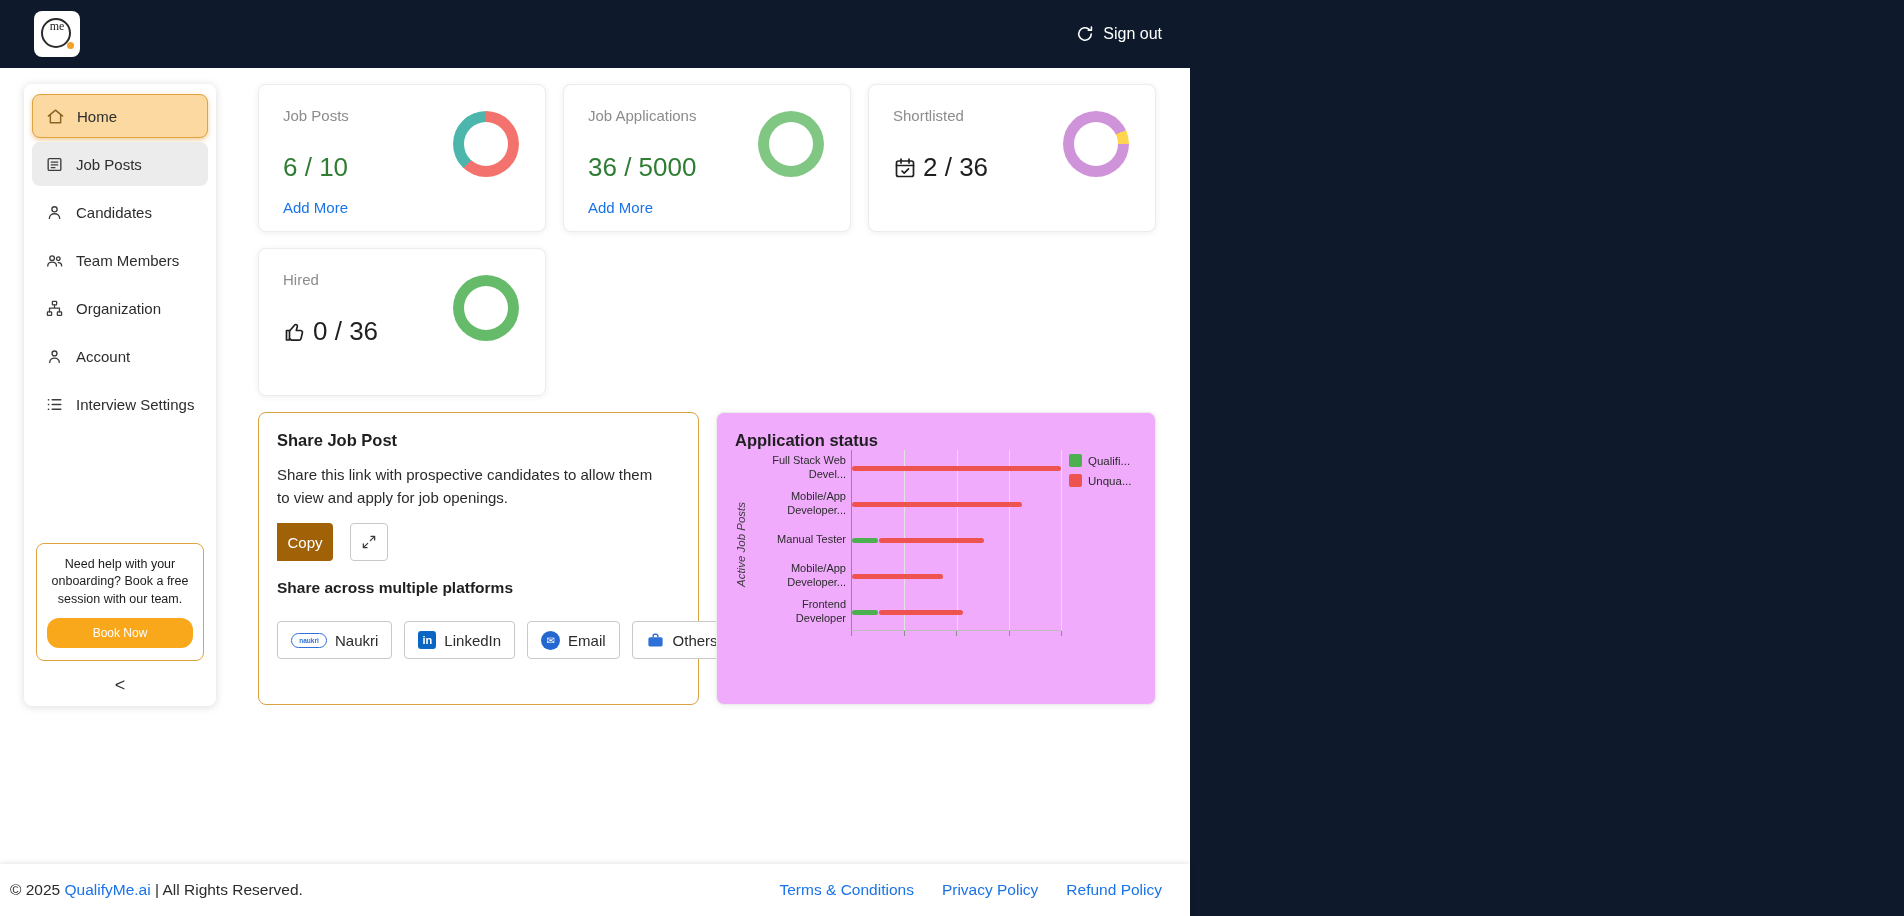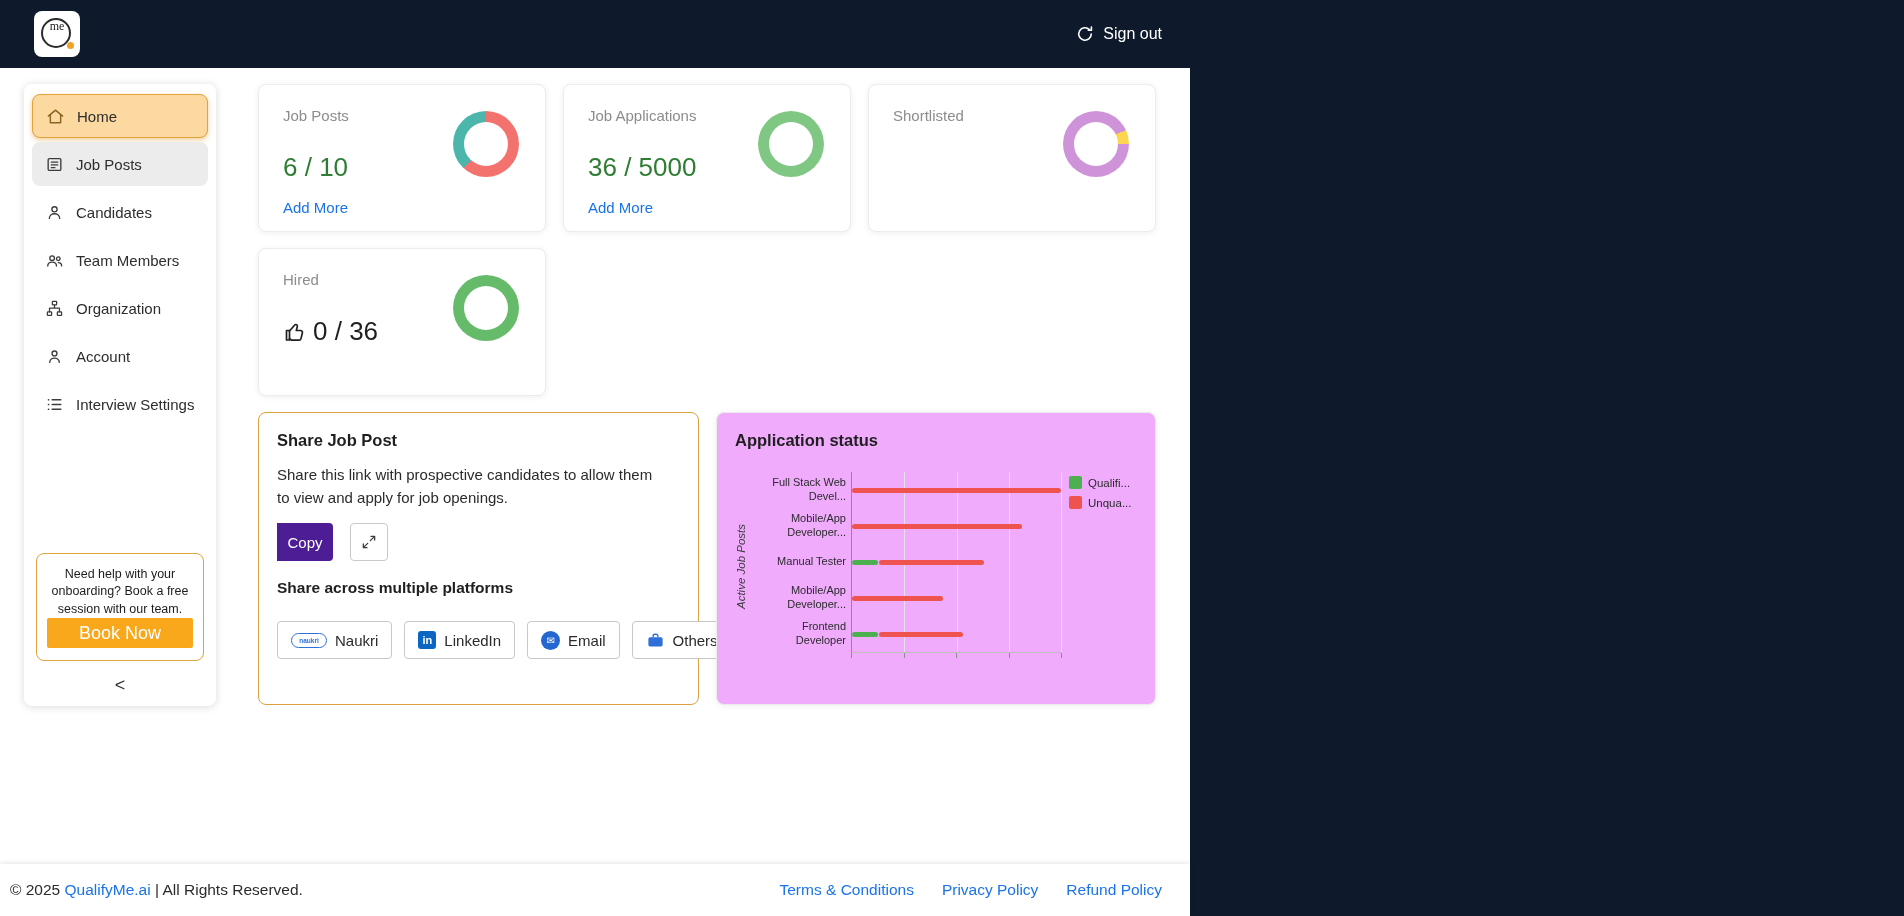--- a/index.html
+++ b/index.html
@@ -18,21 +18,21 @@
   .content { flex:1 1 auto; display:flex; padding:16px 34px 0 24px; align-items:flex-start; }
 
   
   .sidebar { width:192px; height:622px; background:#fff; border-radius:8px; box-shadow:0 1px 8px rgba(0,0,0,0.15); display:flex; flex-direction:column; padding:8px 0 10px 0; flex:0 0 auto; }
   .side-item { display:flex; align-items:center; gap:12px; height:44px; margin:2px 8px; padding:0 12px; border-radius:8px; font-size:15px; color:#2d2d2d; cursor:pointer; }
   .side-item .icn { width:20px; height:20px; display:flex; align-items:center; justify-content:center; }
   .side-item.active { background:#fbd9a0; border:1px solid #e2a23d; box-shadow:0 2px 5px rgba(226,162,61,0.55); }
   .side-item.grayed { background:#ececec; }
   .side-spacer { flex:1 1 auto; }
   .help-box { margin:0 12px; border:1px solid #e2a23d; border-radius:8px; padding:12px 10px 12px 10px; text-align:center; font-size:12.5px; line-height:1.4; color:#1c1c1c; }
-  .book-btn { width:100%; height:30px; background:#f9a81c; color:#ffffff; border:none; border-radius:2px; font-size:18px; font-family:inherit; cursor:pointer; }
+  .book-btn { margin-top:10px; width:100%; height:30px; background:#f9a81c; color:#ffffff; border:none; border-radius:12px; font-size:12px; font-family:inherit; cursor:pointer; }
   .collapse { text-align:center; margin-top:14px; font-size:18px; color:#2d2d2d; cursor:pointer; user-select:none; }
 
   
   .main { margin-left:42px; width:898px; }
   .stats-row { display:flex; gap:17px; }
   .stat-card { position:relative; width:288px; height:148px; background:#fff; border:1px solid #ececec; border-radius:8px; box-shadow:0 1px 6px rgba(0,0,0,0.07); padding:22px 24px; }
   .stat-title { font-size:15px; color:#8c8c8c; }
   .stat-value { margin-top:28px; font-size:26px; color:#1f1f1f; display:flex; align-items:center; gap:6px; }
   .stat-value.green { color:#2e7d32; }
   .stat-link { margin-top:16px; font-size:15px; color:#1a73e8; cursor:pointer; display:inline-block; }
@@ -40,32 +40,32 @@
   .donut::after { content:""; position:absolute; inset:11px; background:#ffffff; border-radius:50%; }
   .row2 { margin-top:16px; }
 
   
   .bottom-row { display:flex; gap:17px; margin-top:16px; }
   .share-card { width:441px; height:293px; border:1px solid #d9a13f; border-radius:8px; background:#fff; padding:18px 18px; }
   .card-title { font-size:16.5px; font-weight:700; color:#1f1f1f; }
   .share-desc { margin-top:14px; font-size:15px; color:#2b2b2b; line-height:1.5; max-width:385px; }
   .link-row { display:flex; align-items:center; margin-top:14px; }
   .link-input { flex:1 1 auto; height:38px; border:1px solid #b9b9b9; border-right:none; border-radius:4px 0 0 4px; padding:0 11px; font-size:15px; color:#1f1f1f; font-family:inherit; outline:none; }
-  .copy-btn { height:38px; width:56px; background:#4c1d95; border:none; border-radius:0 4px 4px 0; color:#ffffff; font-size:15px; font-family:inherit; cursor:pointer; }
+  .copy-btn { height:38px; width:56px; background:#a16207; border:none; border-radius:0 4px 4px 0; color:#ffffff; font-size:15px; font-family:inherit; cursor:pointer; }
   .expand-btn { height:38px; width:38px; margin-left:17px; background:#fff; border:1px solid #c9c9c9; border-radius:4px; display:flex; align-items:center; justify-content:center; cursor:pointer; flex:0 0 auto; }
   .platforms-heading { margin-top:18px; font-size:15.5px; font-weight:700; color:#1f1f1f; }
   .platform-row { display:flex; gap:12px; margin-top:24px; }
   .platform-btn { height:38px; border:1px solid #c9c9c9; border-radius:4px; background:#fff; display:flex; align-items:center; gap:8px; padding:0 13px; font-size:15px; color:#2b2b2b; cursor:pointer; }
   .naukri-pill { width:36px; height:15px; border:1px solid #2f6fd8; border-radius:8px; display:flex; align-items:center; justify-content:center; font-size:6.5px; font-weight:700; color:#2f6fd8; }
   .li-sq { width:18px; height:18px; background:#0a66c2; border-radius:3px; color:#fff; font-size:11px; font-weight:700; display:flex; align-items:center; justify-content:center; }
   .mail-circ { width:19px; height:19px; background:#2567d1; border-radius:50%; color:#fff; font-size:10px; display:flex; align-items:center; justify-content:center; }
 
   
   .chart-card { width:441px; height:293px; background:#f0abfc; border:1px solid #ececec; border-radius:8px; box-shadow:0 1px 6px rgba(0,0,0,0.07); padding:18px 14px 14px 18px; }
-  .chart-wrap { display:flex; margin-top:22px; }
+  .chart-wrap { display:flex; }
   .ylabel { writing-mode:vertical-rl; transform:rotate(180deg); font-size:11.5px; font-style:italic; color:#3c3c3c; align-self:center; margin-right:2px; flex:0 0 auto; }
   .cat-col { width:102px; flex:0 0 auto; display:flex; flex-direction:column; }
   .cat-label { height:36px; display:flex; align-items:center; justify-content:flex-end; text-align:right; font-size:11px; line-height:1.25; color:#2b2b2b; padding-right:5px; }
   .plot { position:relative; flex:1 1 auto; border-left:1.5px solid #8d8d8d; border-bottom:1px solid #bdbdbd; }
   .gridline { position:absolute; top:0; bottom:0; width:1px; background:#e3e3e3; }
   .bar-row { position:relative; height:36px; display:flex; align-items:center; z-index:1; }
   .bar-seg { height:5px; border-radius:3px; margin-right:1px; flex:0 0 auto; }
   .ticks { position:relative; height:8px; margin-left:0; }
   .tick { position:absolute; top:0; width:1px; height:5px; background:#8d8d8d; }
   .legend { width:72px; flex:0 0 auto; margin-left:8px; padding-top:4px; display:flex; flex-direction:column; gap:7px; }
@@ -194,20 +194,30 @@
           <div class="donut" style="background: conic-gradient(rgb(244, 114, 109) 0%, rgb(244, 114, 109) 62%, rgb(77, 182, 172) 62%, rgb(77, 182, 172) 100%);"></div>
         </div>
         <div class="stat-card">
           <div class="stat-title">Job Applications</div>
           <div class="stat-value green">36 / 5000</div>
           <span class="stat-link">Add More</span>
           <div class="donut" style="background: conic-gradient(rgb(129, 199, 132) 0%, rgb(129, 199, 132) 100%);"></div>
         </div>
         <div class="stat-card">
           <div class="stat-title">Shortlisted</div>
+          <div class="stat-value">
+            <span class="icn">
+              <svg class="icn-svg" width="24" height="24" viewBox="0 0 24 24" fill="none" stroke="#1f1f1f" stroke-width="1.7" stroke-linecap="round" stroke-linejoin="round">
+                  <rect x="3.5" y="5" width="17" height="15.5" rx="2"></rect>
+                  <path d="M8 3v4M16 3v4M3.5 9.5h17"></path>
+                  <path d="M9 15l2.2 2.2 4.3-4.4"></path>
+                </svg>
+            </span>
+            <span>2 / 36</span>
+          </div>
           <div class="donut" style="background: conic-gradient(rgb(206, 147, 216) 0%, rgb(206, 147, 216) 18%, rgb(255, 213, 79) 18%, rgb(255, 213, 79) 25%, rgb(206, 147, 216) 25%, rgb(206, 147, 216) 100%);"></div>
         </div>
       </div>
 
       <div class="stats-row row2">
         <div class="stat-card">
           <div class="stat-title">Hired</div>
           <div class="stat-value">
             <span class="icn">
               <svg class="icn-svg" width="24" height="24" viewBox="0 0 24 24" fill="none" stroke="#1f1f1f" stroke-width="1.7" stroke-linecap="round" stroke-linejoin="round">

